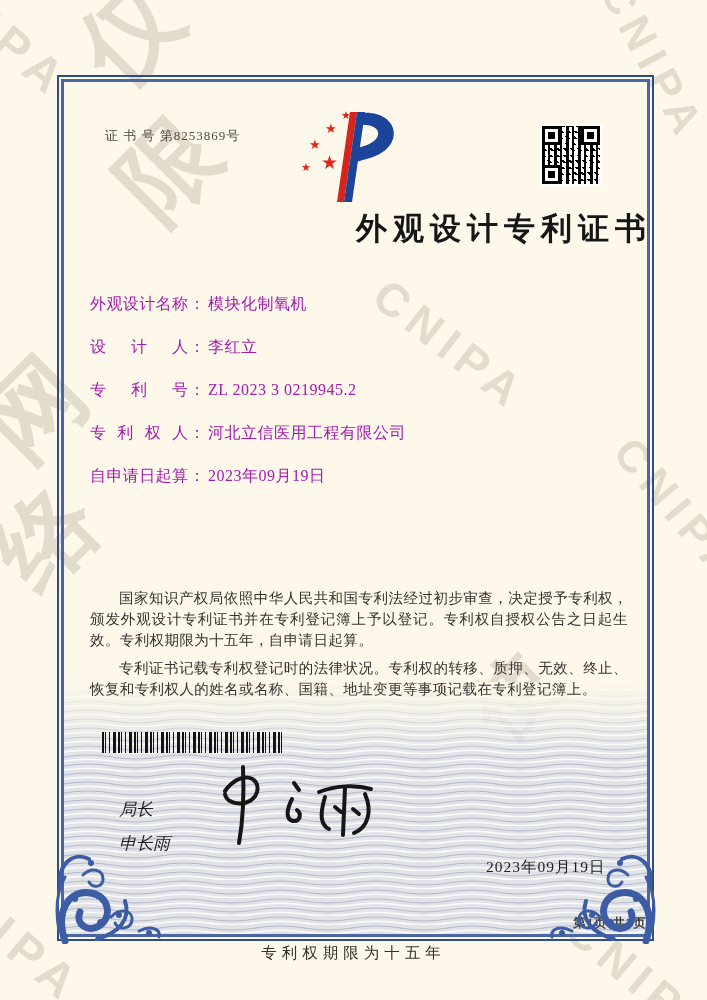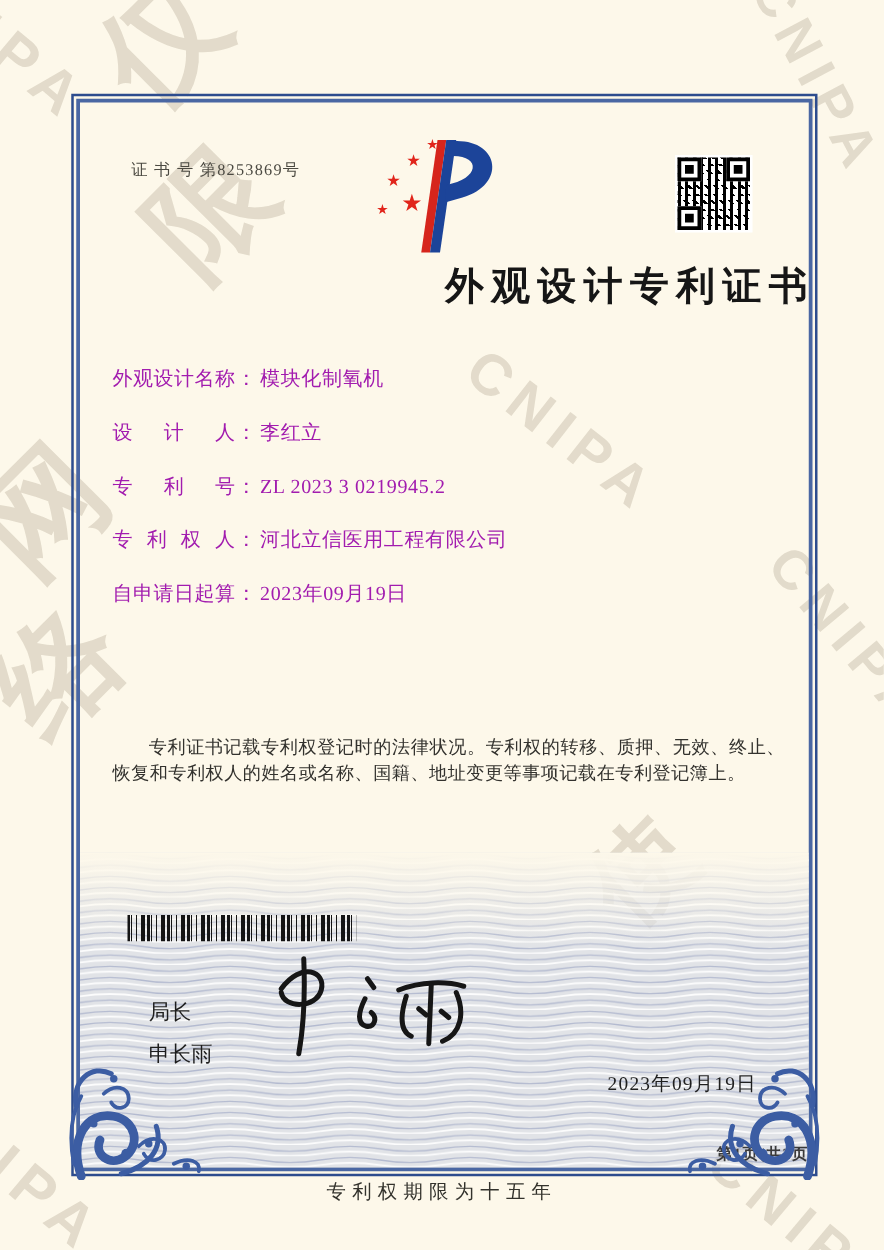--- a/index.html
+++ b/index.html
@@ -44,21 +44,21 @@
     color:#33322e;text-align:justify;letter-spacing:.4px;}
   .paras p{margin:0 0 7px 0;text-indent:2em;}
   
   .guilloche{position:absolute;left:5px;right:5px;bottom:5px;height:252px;pointer-events:none;}
   .guilloche svg{display:block;width:100%;height:100%;}
   
   .barcode{position:absolute;left:43px;top:655px;width:183px;height:21px;
     background:
       repeating-linear-gradient(90deg,#141414 0 2px,transparent 2px 3px,#141414 3px 4px,transparent 4px 7px,#141414 7px 8px,transparent 8px 11px,#141414 11px 14px,transparent 14px 16px);}
   .director{position:absolute;left:60px;top:716px;font-size:17px;line-height:34px;color:#1d1d1d;
-    font-family:"Liberation Sans","DejaVu Sans",sans-serif;}
+    font-family:"Liberation Sans","DejaVu Sans",sans-serif;font-style:italic;}
   .signature{position:absolute;left:138px;top:684px;width:200px;height:100px;}
   .issue-date{position:absolute;left:427px;top:780px;font-size:15.5px;letter-spacing:1px;color:#1f1f1f;}
   .page-num{position:absolute;left:0;top:838px;width:100%;text-align:right;font-size:12.5px;color:#3a3a3a;letter-spacing:1px;font-weight:bold;}
   
   .orn{position:absolute;bottom:-5px;width:130px;height:125px;pointer-events:none;}
   .orn.left{left:-6px;}
   .orn.right{right:-6px;transform:scaleX(-1);}
   
   .footer-note{position:absolute;left:0;top:943px;width:100%;text-align:center;z-index:2;
     font-size:15.5px;letter-spacing:5px;color:#33322c;}
@@ -137,20 +137,21 @@
     </div>
     <div class="frow">
       <span class="flabel">专利权人</span><span class="fcolon">：</span><span class="fvalue">河北立信医用工程有限公司</span>
     </div>
     <div class="frow">
       <span class="flabel">自申请日起算</span><span class="fcolon">：</span><span class="fvalue">2023年09月19日</span>
     </div>
   </div>
 
   <div class="paras">
+    <p>国家知识产权局依照中华人民共和国专利法经过初步审查，决定授予专利权，颁发外观设计专利证书并在专利登记簿上予以登记。专利权自授权公告之日起生效。专利权期限为十五年，自申请日起算。</p>
     <p>专利证书记载专利权登记时的法律状况。专利权的转移、质押、无效、终止、恢复和专利权人的姓名或名称、国籍、地址变更等事项记载在专利登记簿上。</p>
   </div>
 
   <div class="barcode"></div>
 
   <div class="director">
     <div>局长</div>
     <div>申长雨</div>
   </div>
 

